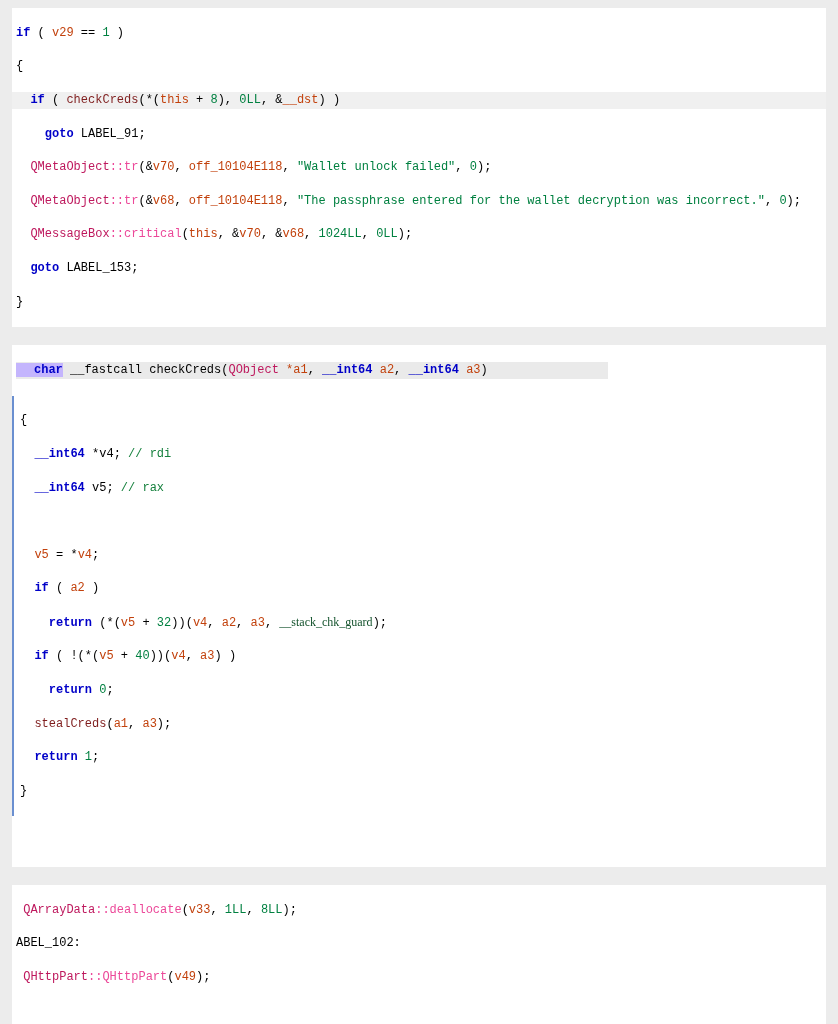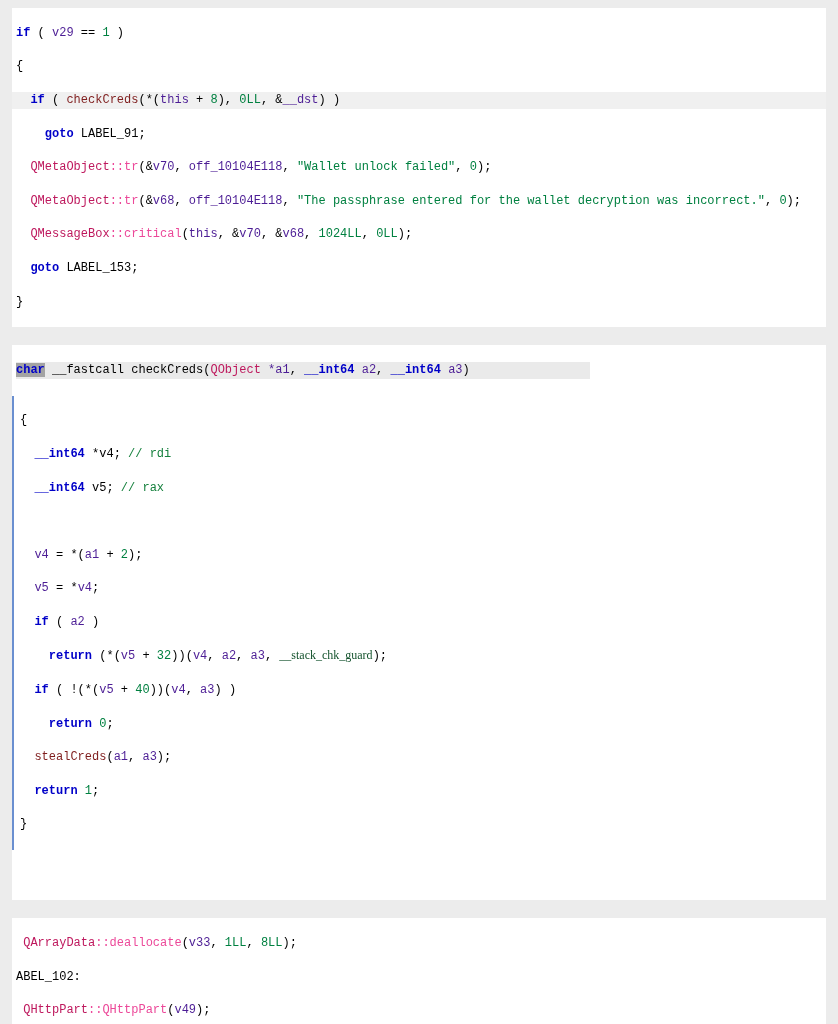--- a/index.html
+++ b/index.html
@@ -16,24 +16,24 @@
     margin-bottom: 18px;
     padding: 0;
     white-space: pre;
     overflow: hidden;
   }
   .line {
     padding: 0 4px;
     min-height: 16.8px;
   }
   .hl-line { background: #f0f0f0; }
-  .hl-char { background: #a3a3a3; }
+  .hl-char { background: #c4b5fd; padding-left: 18px; }
   .t-keyword { color: #0000c8; font-weight: bold; }
   .t-member { color: #ec4899; }
-  .t-var { color: #4c1d95; }
+  .t-var { color: #c2410c; }
   .t-num { color: #008040; }
   .t-str { color: #008040; }
   .t-type { color: #be185d; }
   .t-comment { color: #15803d; }
   .t-macro { color: #14532d; font-family: Liberation Serif, serif; }
   .t-func { color: #7f1d1d; }
   .block2 { position: relative; }
   .sig-wrap { white-space: nowrap; }
   .sig-bg {
     background: #eaeaea;
@@ -61,21 +61,20 @@
 <div class="line">}</div>
 </div>
 
 <div class="code-block block2">
 <div class="line sig-wrap"><span class="sig-bg"><span class="hl-char t-keyword">char</span><span> __fastcall checkCreds(</span><span class="t-type">QObject</span><span class="t-var"> *a1</span><span>, </span><span class="t-keyword">__int64 </span><span class="t-var">a2</span><span>, </span><span class="t-keyword">__int64 </span><span class="t-var">a3</span><span>)</span></span></div>
 <div class="blue-bar">
 <div class="line">{</div>
 <div class="line"><span>  </span><span class="t-keyword">__int64</span><span> *v4;</span><span class="t-comment"> // rdi</span></div>
 <div class="line"><span>  </span><span class="t-keyword">__int64</span><span> v5;</span><span class="t-comment"> // rax</span></div>
 <div class="line"></div>
-<div class="line"><span>  </span><span class="t-var">v4</span><span> = *(</span><span class="t-var">a1</span><span> + </span><span class="t-num">2</span><span>);</span></div>
 <div class="line"><span>  </span><span class="t-var">v5</span><span> = *</span><span class="t-var">v4</span><span>;</span></div>
 <div class="line"><span>  </span><span class="t-keyword">if</span><span> ( </span><span class="t-var">a2</span><span> )</span></div>
 <div class="line"><span>    </span><span class="t-keyword">return</span><span> (*(</span><span class="t-var">v5</span><span> + </span><span class="t-num">32</span><span>))(</span><span class="t-var">v4</span><span>, </span><span class="t-var">a2</span><span>, </span><span class="t-var">a3</span><span>, </span><span class="t-macro">__stack_chk_guard</span><span>);</span></div>
 <div class="line"><span>  </span><span class="t-keyword">if</span><span> ( !(*(</span><span class="t-var">v5</span><span> + </span><span class="t-num">40</span><span>))(</span><span class="t-var">v4</span><span>, </span><span class="t-var">a3</span><span>) )</span></div>
 <div class="line"><span>    </span><span class="t-keyword">return</span><span> </span><span class="t-num">0</span><span>;</span></div>
 <div class="line"><span>  </span><span class="t-func">stealCreds</span><span>(</span><span class="t-var">a1</span><span>, </span><span class="t-var">a3</span><span>);</span></div>
 <div class="line"><span>  </span><span class="t-keyword">return</span><span> </span><span class="t-num">1</span><span>;</span></div>
 <div class="line">}</div>
 </div>
 <div class="line"></div>

